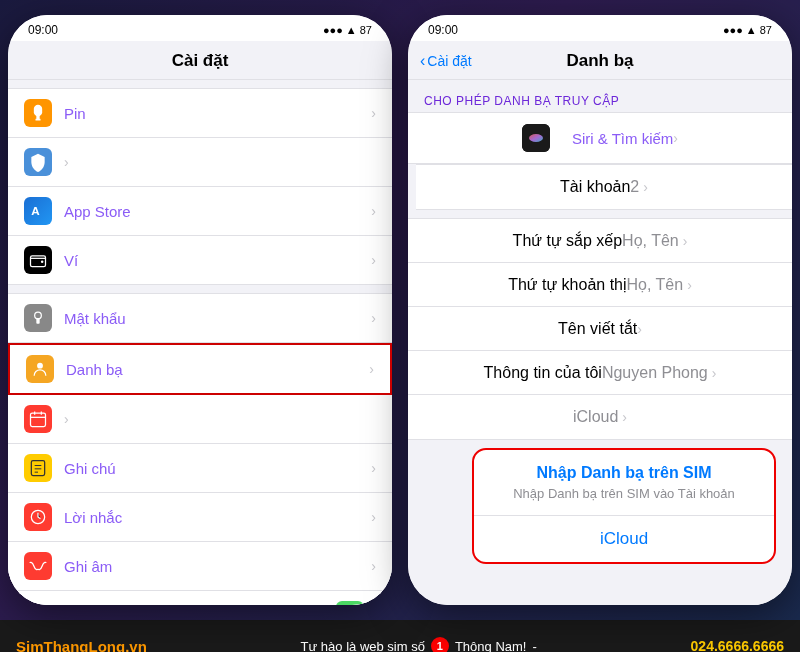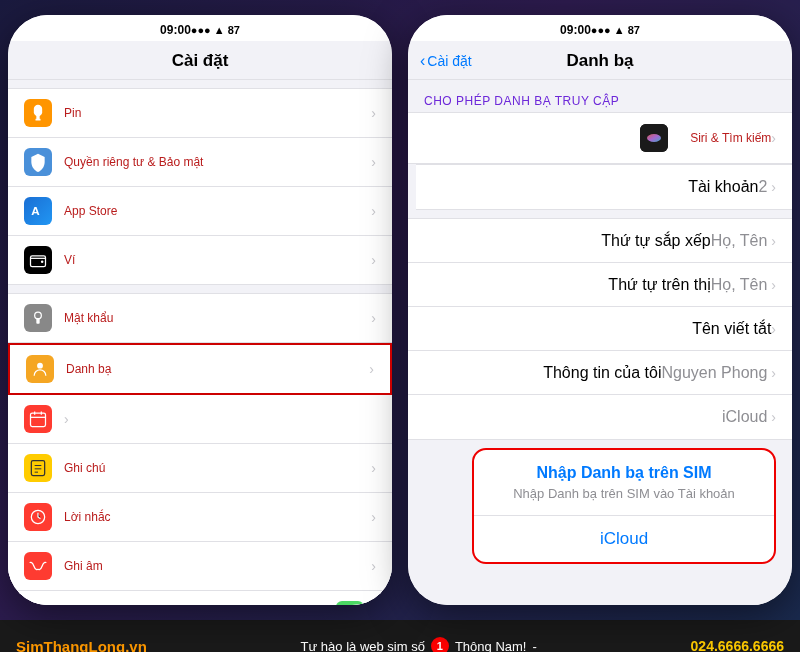--- a/index.html
+++ b/index.html
@@ -29,26 +29,26 @@
       overflow: hidden;
       box-shadow: 0 10px 40px rgba(0,0,0,0.5);
       display: flex;
       flex-direction: column;
       position: relative;
     }
 
     
     .status-bar {
       display: flex;
-      justify-content: center;
+      justify-content: space-between;
       align-items: center;
       padding: 8px 20px 4px;
       background: #fff;
       font-size: 12px;
-      font-weight: 700;
+      font-weight: 400;
     }
 
     .status-icons {
       display: flex;
       align-items: center;
       gap: 3px;
       font-size: 11px;
     }
 
     
@@ -130,22 +130,22 @@
       flex-shrink: 0;
       font-size: 14px;
     }
 
     .icon-pin { background: #ff9500; }
     .icon-privacy { background: #4a90d9; }
     .icon-appstore { background: #0d84ff; }
 
     .item-label {
       flex: 1;
-      font-size: 12px;
-      color: #b91c1c;
+      font-size: 15px;
+      color: #8b5cf6;
     }
 
     .item-chevron {
       color: #c7c7cc;
       font-size: 14px;
     }
 
     
     .section-header {
       padding: 6px 16px 4px;
@@ -160,21 +160,21 @@
       background: #fff;
       margin: 0;
       border-top: 1px solid #e0e0e5;
       border-bottom: 1px solid #e0e0e5;
       margin-bottom: 0;
     }
 
     .detail-item {
       display: flex;
       align-items: center;
-      justify-content: flex-end;
+      justify-content: center;
       padding: 11px 16px;
       border-bottom: 1px solid #e0e0e5;
       background: #fff;
       min-height: 44px;
     }
 
     .detail-item:last-child {
       border-bottom: none;
     }
 
@@ -351,21 +351,20 @@
           <span class="item-label">Pin</span>
           <span class="item-chevron">›</span>
         </div>
 
         <div class="settings-item">
           <div class="item-icon icon-privacy">
             <svg class="icon-svg" viewBox="0 0 24 24" fill="white">
                 <path d="M12 2L4 6v6c0 5.5 3.8 10.7 8 12 4.2-1.3 8-6.5 8-12V6l-8-4z" fill="white"></path>
               </svg>
           </div>
-          <span class="item-label">Quyền riêng tư &amp; Bảo mật</span>
           <span class="item-chevron">›</span>
         </div>
 
         <div class="settings-item">
           <div class="item-icon icon-appstore" style="background: linear-gradient(135deg, #1a6fd4, #2196f3);">
             <svg class="icon-svg" viewBox="0 0 24 24" fill="white">
                 <text x="4" y="17" font-size="14" font-weight="bold" fill="white">A</text>
               </svg>
           </div>
           <span class="item-label">App Store</span>
@@ -526,21 +525,21 @@
       <div style="margin-top:8px;">
         <div class="detail-group">
           <div class="detail-item">
             <span class="detail-label">Thứ tự sắp xếp</span>
             <div class="detail-value">
               <span>Họ, Tên</span>
               <span class="detail-chevron">›</span>
             </div>
           </div>
           <div class="detail-item">
-            <span class="detail-label">Thứ tự trên thị</span>
+            <span class="detail-label">Thứ tự khoản thị</span>
             <div class="detail-value">
               <span>Họ, Tên</span>
               <span class="detail-chevron">›</span>
             </div>
           </div>
           <div class="detail-item">
             <span class="detail-label">Tên viết tắt</span>
             <div class="detail-value">
               <span class="detail-chevron">›</span>
             </div>

